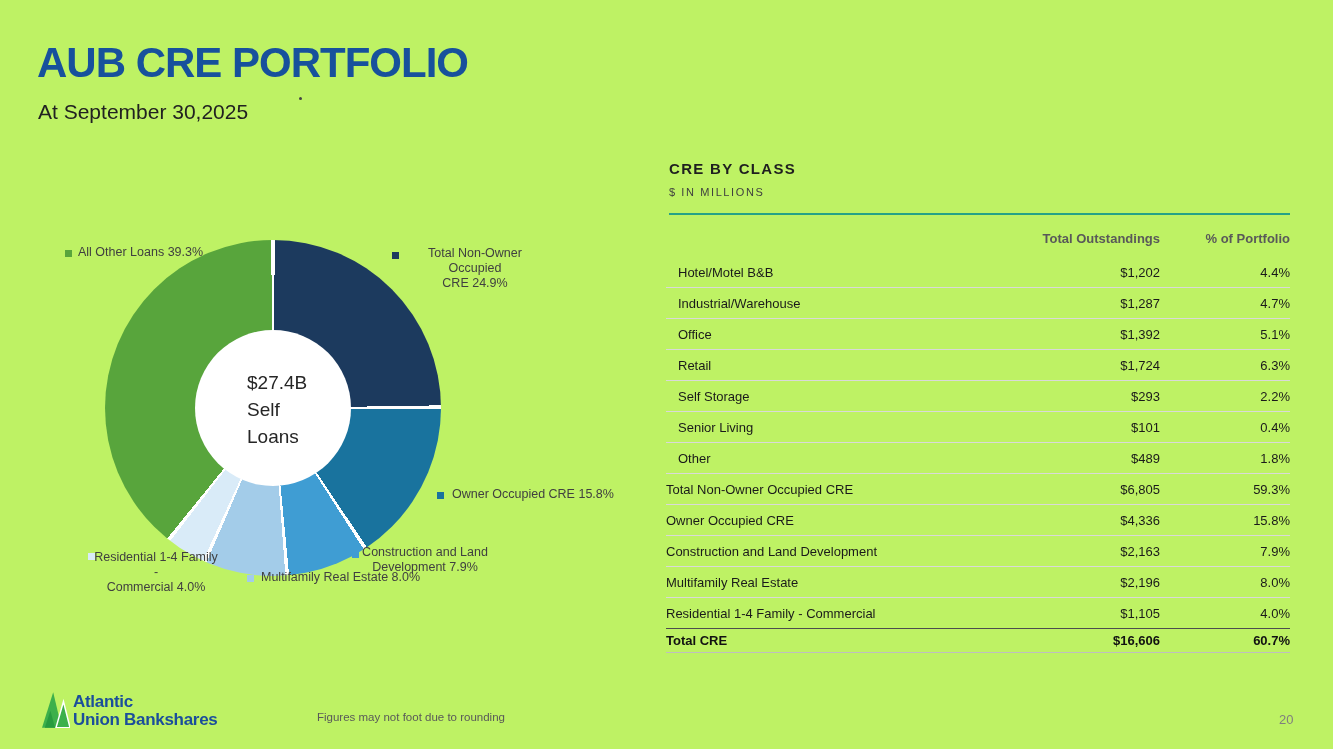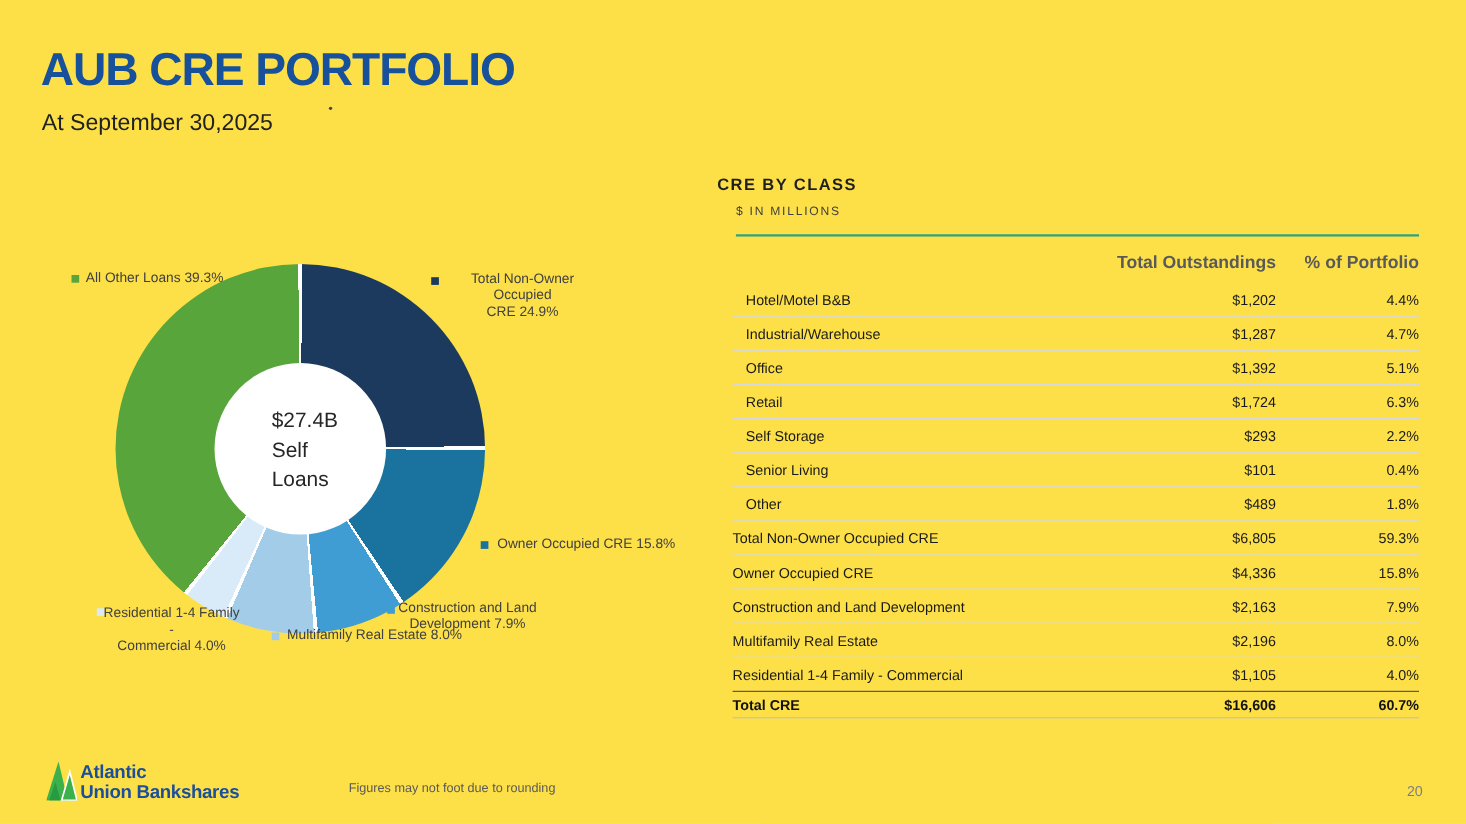--- a/index.html
+++ b/index.html
@@ -1,17 +1,17 @@
 <!DOCTYPE html>
 <html><head>
 <meta charset="utf-8">
 <style>
   html,body { margin:0; padding:0; background:#e9e9e9; }
   .page {
-    position:relative; width:1333px; height:749px; background:#fde047;
+    position:relative; width:1333px; height:749px; background:#bef264;
     overflow:hidden; font-family:"Liberation Sans", sans-serif;
     -webkit-font-smoothing:antialiased;
   }
   .abs { position:absolute; }
 
   
   .title { left:37px; top:42px; font-size:42px; font-weight:800; color:#17519c; letter-spacing:-1px; line-height:1; white-space:nowrap; }
   .title-dot { left:299px; top:97px; width:3px; height:3px; background:#444; border-radius:50%; }
   .subtitle { left:38px; top:100px; font-size:21px; color:#212121; }
 
@@ -33,25 +33,25 @@
   .lg-owner      { left:452px; top:487px; }
   .mk-owner      { left:437px; top:492px; }
   .lg-constr     { left:355px; top:545px; width:140px; }
   .mk-constr     { left:352px; top:551px; }
   .lg-multi      { left:261px; top:570px; }
   .mk-multi      { left:247px; top:575px; }
   .lg-resid      { left:91px;  top:550px; width:130px; }
   .mk-resid      { left:88px;  top:553px; }
 
   
-  .tbl-title { left:652px; top:160px; font-size:15px; font-weight:700; letter-spacing:1.3px; color:#1f1f1f; }
+  .tbl-title { left:669px; top:160px; font-size:15px; font-weight:700; letter-spacing:1.3px; color:#1f1f1f; }
   .tbl-sub   { left:669px; top:186px; font-size:11px; letter-spacing:1.6px; color:#3f3f3f; }
   .divider   { left:669px; top:213px; width:621px; height:2px; background:#26a287; }
   .thead { left:666px; top:231px; width:624px; display:grid; grid-template-columns:1fr 160px 130px;
-           font-size:16px; font-weight:700; color:#595959; }
+           font-size:13px; font-weight:700; color:#595959; }
   .thead .c2, .thead .c3 { text-align:right; }
   .rows  { left:666px; top:257px; width:624px; }
   .row { display:grid; grid-template-columns:1fr 160px 130px; height:30px; align-items:center;
          font-size:13px; color:#1a1a1a; border-bottom:1px solid #d9d9d9; }
   .row .c2, .row .c3 { text-align:right; }
   .row.ind .c1 { padding-left:12px; }
   .row.nb { border-bottom:none; }
   .row.tot { height:23px; font-weight:700; color:#111; border-top:1.5px solid #4d4d4d; border-bottom:1px solid #bfbfbf; }
 
   

